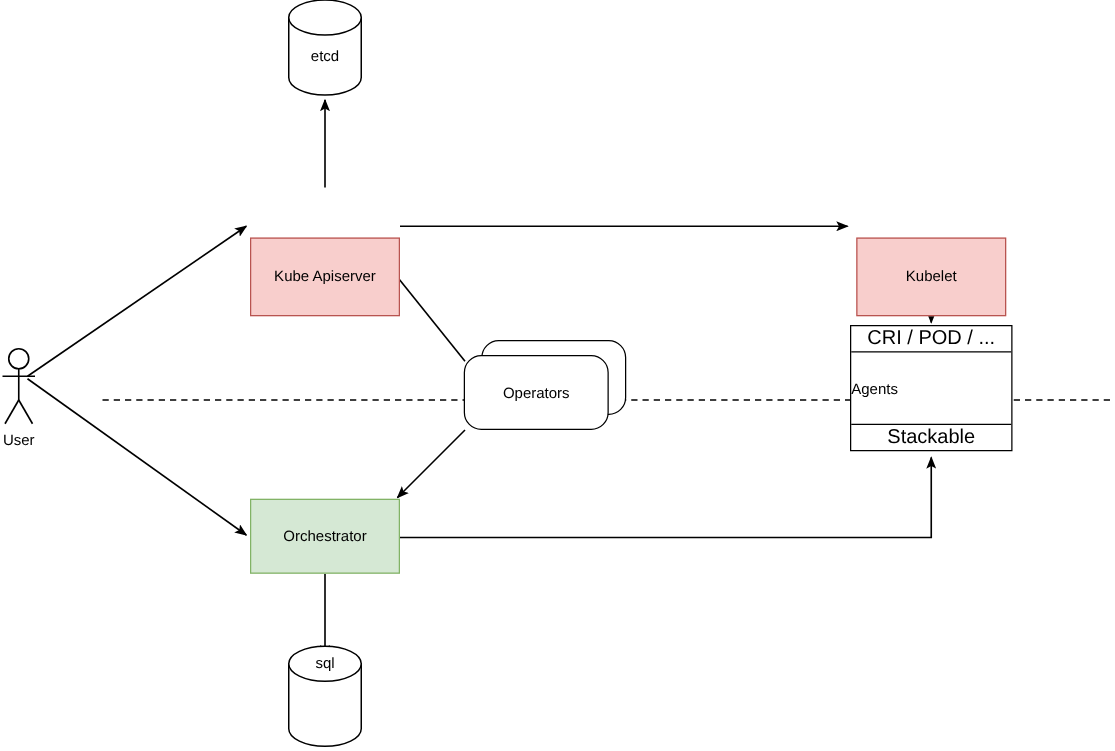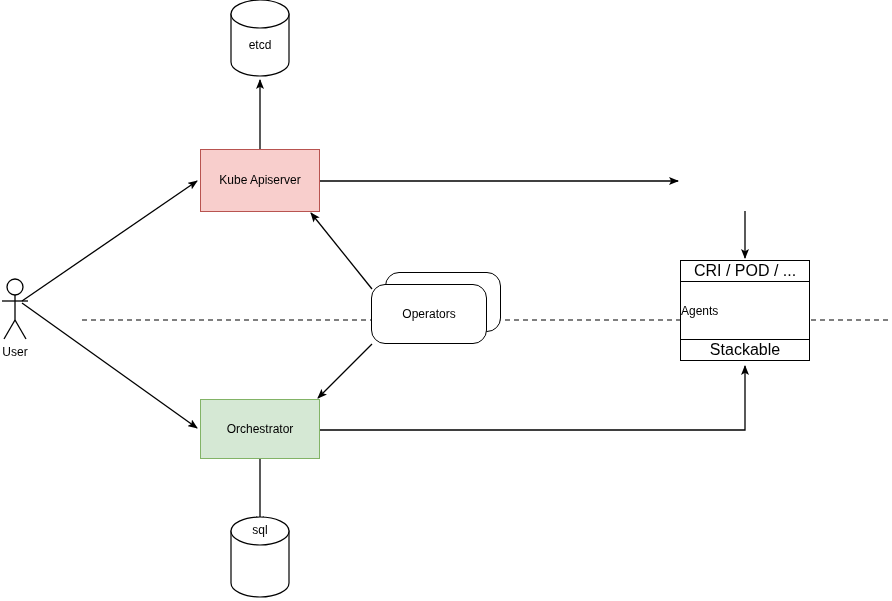--- a/index.html
+++ b/index.html
@@ -31,20 +31,21 @@
     align-items: center;
     justify-content: center;
     font-size: 12px;
     color: #000000;
     text-align: center;
     line-height: 1.2;
   }
   .box-pink {
     background: #f8cecc;
     border: 1px solid #b85450;
+    margin-top: 41px;
   }
   .box-green {
     background: #d5e8d4;
     border: 1px solid #82b366;
   }
   
   .stack {
     position: absolute;
   }
   .stack .card {
@@ -162,20 +163,23 @@
   </svg>
 
   <div class="node" style="left:231px; top:28px; width:58px; height:34px;">
     <span>etcd</span>
   </div>
 
   <div class="node box-pink" style="left:200px; top:149px; width:120px; height:63px;">
     <span>Kube Apiserver</span>
   </div>
 
+  <div class="node box-pink" style="left:685px; top:149px; width:120px; height:63px;">
+    <span>Kubelet</span>
+  </div>
 
   <div class="stack" style="left:371px; top:272px; width:130px; height:72px;">
     <div class="card card-back"></div>
     <div class="card card-front">
       <span>Operators</span>
     </div>
   </div>
 
   <div class="agents" style="left:680px; top:260px; width:130px; height:101px;">
     <div class="seg-top">

